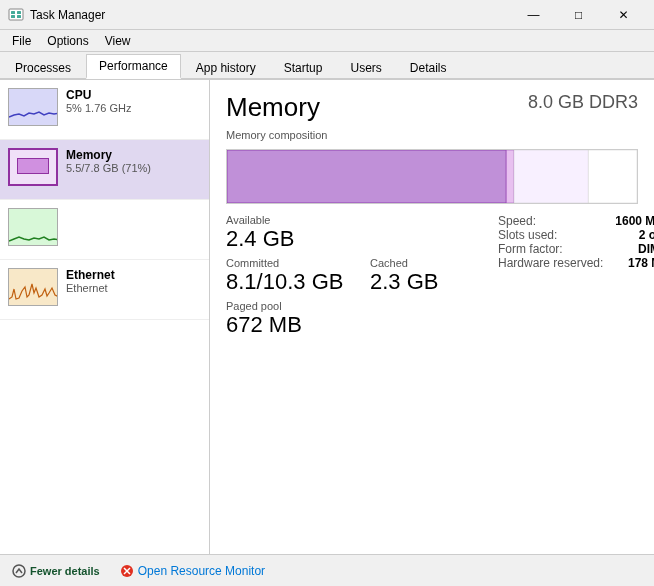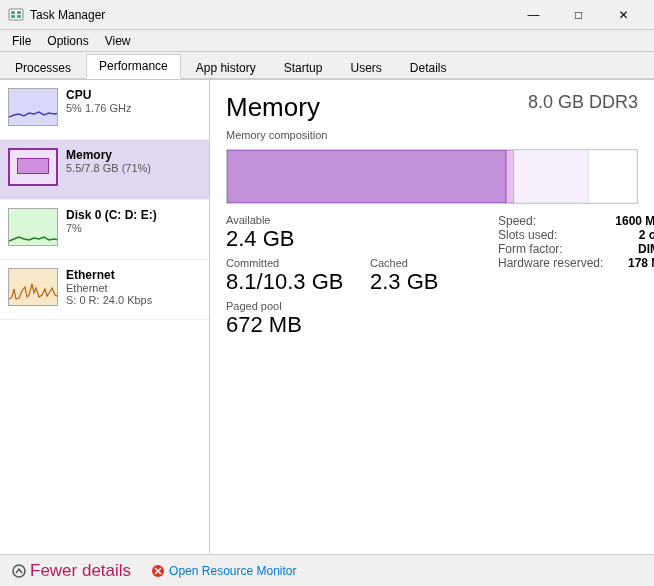--- a/index.html
+++ b/index.html
@@ -164,22 +164,22 @@
       height: 32px;
       background: #f0f0f0;
       border-top: 1px solid #ccc;
       display: flex;
       align-items: center;
       padding: 0 8px;
       gap: 16px;
     }
     .bottom-btn {
       display: flex; align-items: center; gap: 4px;
-      cursor: pointer; font-size: 17px; color: #be185d;
-      border: none; background: transparent; padding: 2px 4px;
+      cursor: pointer; font-size: 11px; color: #14532d;
+      border: none; background: transparent; padding: 2px 4px; font-weight: bold;
     }
     .bottom-link {
       display: flex; align-items: center; gap: 4px;
       cursor: pointer; font-size: 12px; color: #0078d7;
       text-decoration: none;
     }
 
     
     svg { display: block; }
     .mem-mini-inner {
@@ -252,37 +252,32 @@
       </div>
     </div>
 
     <div class="sidebar-item">
       <div class="sidebar-item-graph graph-disk">
         <svg width="50" height="38" viewBox="0 0 50 38">
           <rect width="50" height="38" fill="#d8f8d8"></rect>
           <polyline points="0,32 5,30 10,28 15,30 20,31 25,29 30,30 35,28 40,31 45,30 50,31" fill="none" stroke="#208020" stroke-width="1.5"></polyline>
         </svg>
       </div>
-      <div class="sidebar-item-info">
-        <div class="sidebar-item-name">Disk 0 (C: D: E:)</div>
-        <div class="sidebar-item-detail">7%</div>
-      </div>
     </div>
 
     <div class="sidebar-item">
       <div class="sidebar-item-graph graph-ethernet">
         <svg width="50" height="38" viewBox="0 0 50 38">
           <rect width="50" height="38" fill="#f8e8c8"></rect>
           <polyline points="0,30 3,28 5,20 7,30 10,29 13,22 16,18 18,28 20,26 23,15 25,24 27,19 30,28 33,26 36,20 38,27 40,24 43,19 46,26 50,28" fill="none" stroke="#c06010" stroke-width="1.2"></polyline>
         </svg>
       </div>
       <div class="sidebar-item-info">
         <div class="sidebar-item-name">Ethernet</div>
         <div class="sidebar-item-detail">Ethernet</div>
-        <div class="sidebar-item-detail">S: 0 R: 24.0 Kbps</div>
       </div>
     </div>
 
   </div>
 
   <div class="right-panel">
 
     <div class="panel-header">
       <span class="panel-title">Memory</span>
       <span class="panel-subtitle">8.0 GB DDR3</span>

